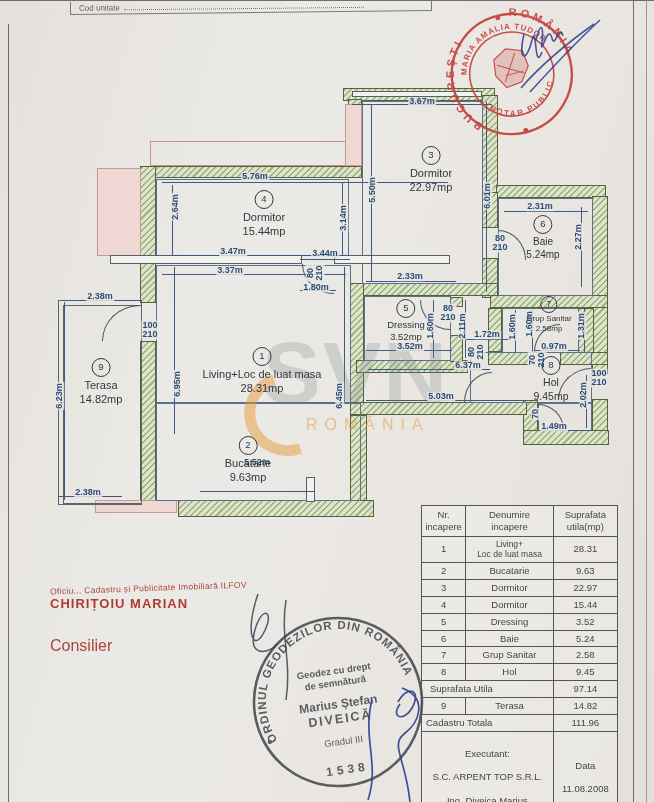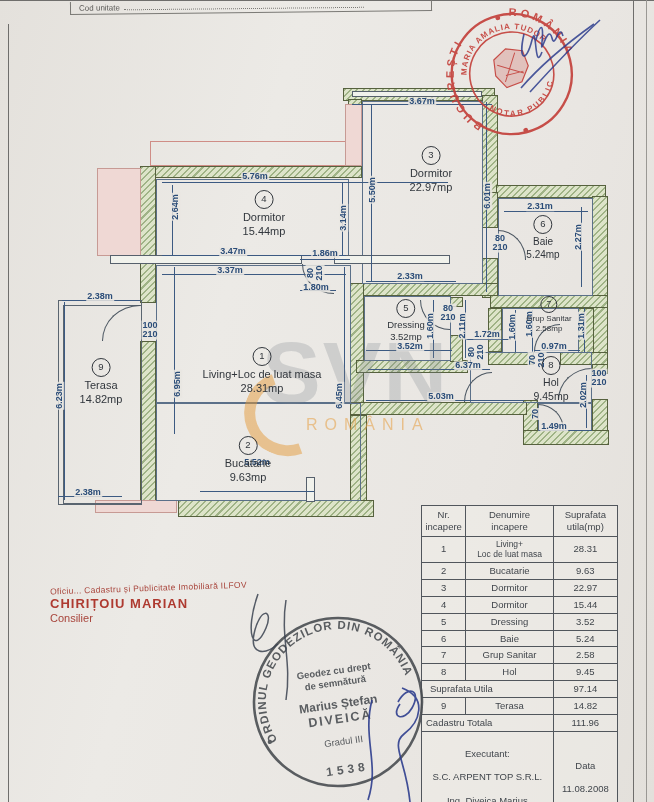--- a/index.html
+++ b/index.html
@@ -35,21 +35,21 @@
     font-size:9.5px;color:#41464c;background:rgba(238,236,232,.55);z-index:8;}
   .tbl td{border:1px solid #51565c;text-align:center;padding:2px 2px;white-space:pre-line;line-height:1.25;}
   .tbl .hd td{font-size:9.5px;padding:3px 1px;}
   .codbox{position:absolute;left:70px;top:0;width:362px;height:13px;border:1px solid #7a7975;
     border-top:none;font-size:8px;color:#5c5b58;padding-left:8px;box-sizing:border-box;
     transform:rotate(-.6deg);}
   .codbox .dots{display:inline-block;width:240px;border-bottom:1px dotted #7a7975;height:8px;margin-left:4px;}
   .office{position:absolute;left:50px;top:583px;color:#a8443b;z-index:9;}
   .office .l1{font-size:8.5px;transform:rotate(-2deg);letter-spacing:.3px;}
   .office .nm{font-size:13px;font-weight:bold;letter-spacing:1px;margin-top:3px;color:#ae3a30;}
-  .office .rl{font-size:11px;margin-top:1px;}
+  .office .rl{font-size:16px;margin-top:26px;}
   .wm-s{position:absolute;left:262px;top:322px;font-size:88px;font-weight:bold;
     color:rgba(125,131,139,.26);letter-spacing:2px;z-index:2;}
   .wm-arc{position:absolute;left:244px;top:372px;width:64px;height:62px;border:11px solid rgba(228,154,58,.5);
     border-radius:50%;border-top-color:transparent;border-right-color:transparent;
     transform:rotate(25deg);z-index:2;}
   .wm-ro{position:absolute;left:306px;top:416px;font-size:16px;letter-spacing:7px;
     color:rgba(229,158,66,.55);z-index:2;}
   svg text{font-family:"Liberation Sans",sans-serif;}
 </style>
 </head>
@@ -166,21 +166,21 @@
   <span class="dim v" style="left:344px;top:218px">3.14m</span>
   <span class="dim v" style="left:373px;top:190px">5.50m</span>
   <span class="dim v" style="left:488px;top:196px">6.01m</span>
   <span class="dim" style="left:410px;top:277px">2.33m</span>
   <span class="dim" style="left:540px;top:207px">2.31m</span>
   <span class="dim v" style="left:579px;top:237px">2.27m</span>
   <span class="dim" style="left:500px;top:243px">80
 210</span>
   <span class="dim" style="left:233px;top:252px">3.47m</span>
   <span class="dim" style="left:230px;top:271px">3.37m</span>
-  <span class="dim" style="left:325px;top:254px">1.86m</span>
+  <span class="dim" style="left:325px;top:254px">3.44m</span>
   <span class="dim v" style="left:315px;top:273px">80
 210</span>
   <span class="dim" style="left:316px;top:288px">1.80m</span>
   <span class="dim" style="left:150px;top:330px">100
 210</span>
   <span class="dim" style="left:100px;top:297px">2.38m</span>
   <span class="dim v" style="left:60px;top:396px">6.23m</span>
   <span class="dim" style="left:88px;top:493px">2.38m</span>
   <span class="dim v" style="left:178px;top:384px">6.95m</span>
   <span class="dim v" style="left:340px;top:396px">6.45m</span>

